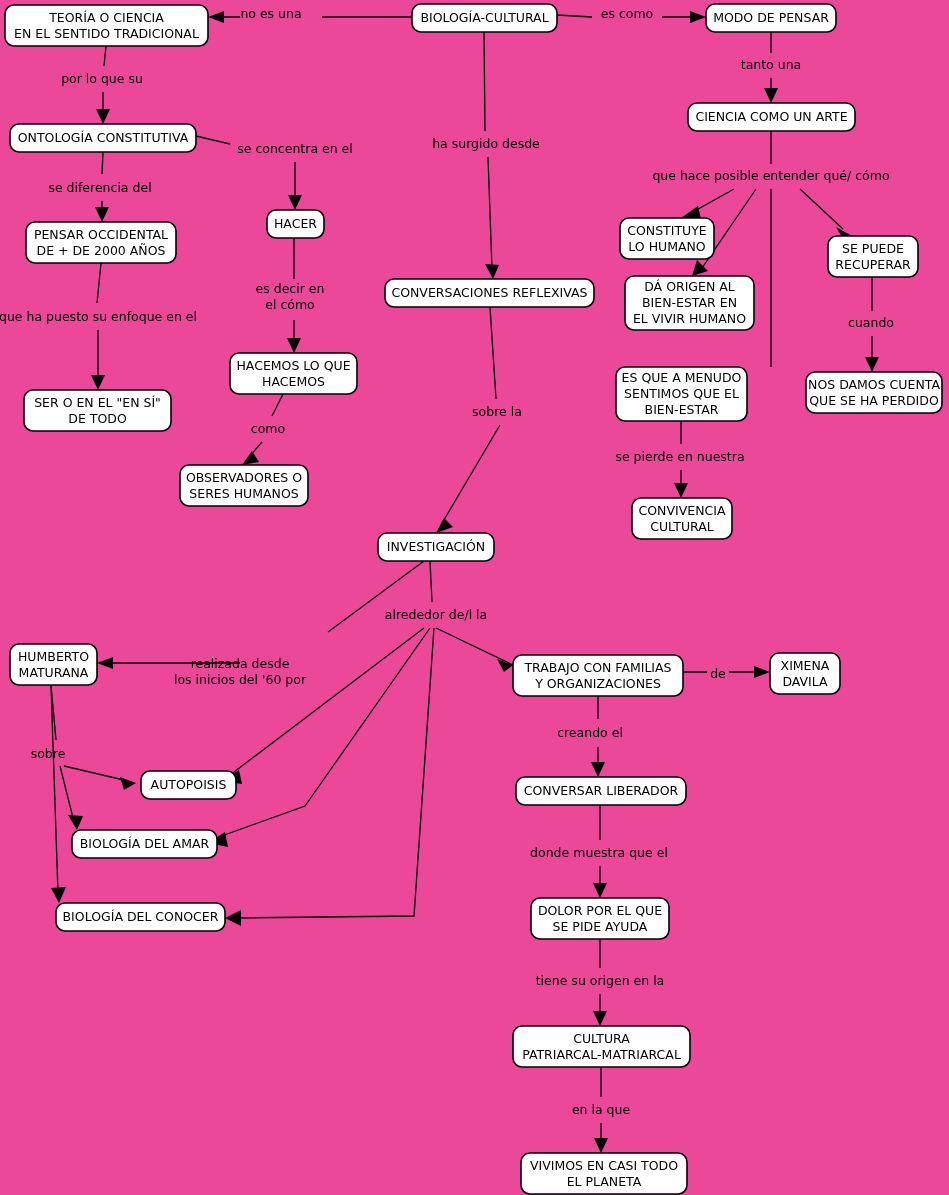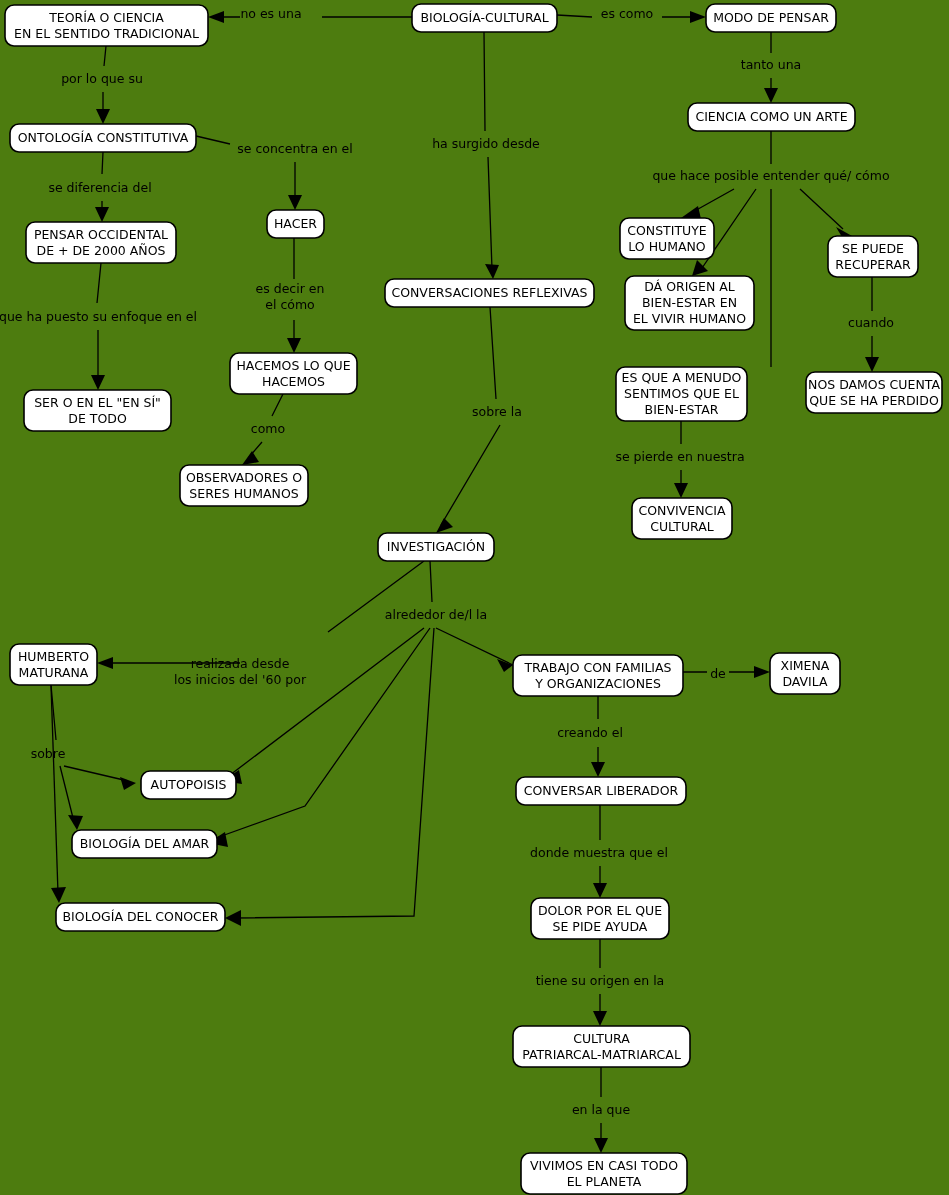--- a/index.html
+++ b/index.html
@@ -8,21 +8,21 @@
     padding: 0;
     background: #ffffff;
   }
   body {
     font-family: "DejaVu Sans", "Liberation Sans", sans-serif;
   }
   #map-root {
     position: relative;
     width: 949px;
     height: 1195px;
-    background: #4d7c0f;
+    background: #ec4899;
     overflow: hidden;
   }
   svg#map-svg {
     position: absolute;
     left: 0;
     top: 0;
     width: 949px;
     height: 1195px;
     display: block;
   }

